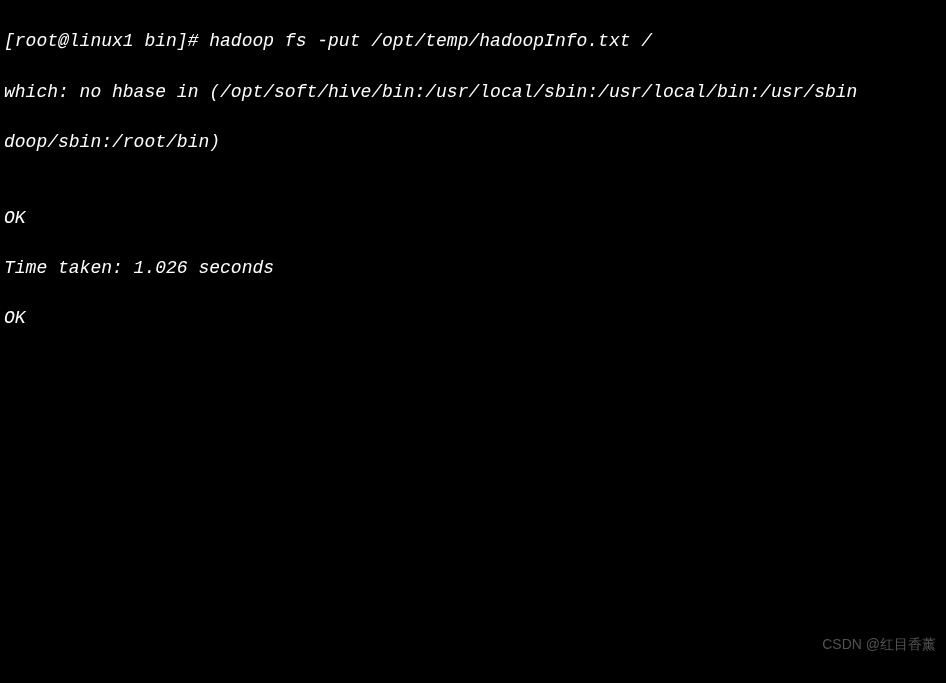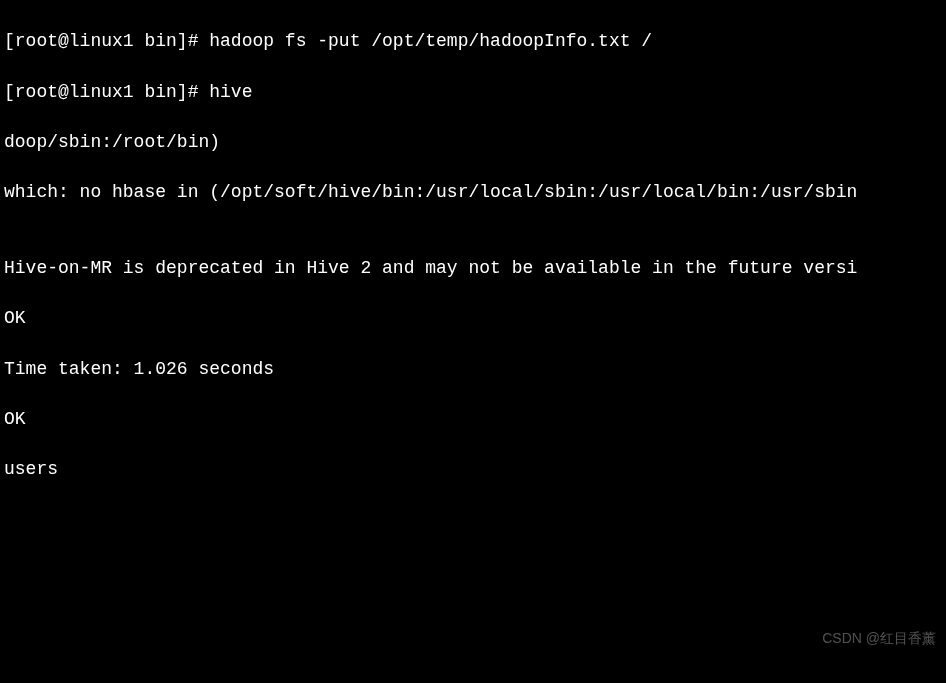--- a/index.html
+++ b/index.html
@@ -17,45 +17,43 @@
       width: 946px;
       height: 683px;
       overflow: hidden;
       position: relative;
     }
     .terminal {
       white-space: pre-wrap;
     }
     .line {
       display: block;
+      font-style: italic;
     }
     .watermark {
       position: absolute;
-      bottom: 34px;
+      bottom: 28px;
       right: 10px;
       color: #888;
       font-size: 14px;
       font-family: sans-serif;
       opacity: 0.6;
     }
   </style>
 </head>
 <body>
 
 <div class="terminal">
 <span class="line">[root@linux1 bin]# hadoop fs -put /opt/temp/hadoopInfo.txt /</span>
-<span class="line">[root@linux1 bin]# hive</span>
+<span class="line">which: no hbase in (/opt/soft/hive/bin:/usr/local/sbin:/usr/local/bin:/usr/sbin</span>
 <span class="line">doop/sbin:/root/bin)</span>
-<span class="line">which: no hbase in (/opt/soft/hive/bin:/usr/local/sbin:/usr/local/bin:/usr/sbin</span>
 <span class="line"></span>
-<span class="line">Hive-on-MR is deprecated in Hive 2 and may not be available in the future versi</span>
 <span class="line">OK</span>
 <span class="line">Time taken: 1.026 seconds</span>
 <span class="line">OK</span>
-<span class="line">users</span>
 
 
 
 
 
 
 
 
 
 

